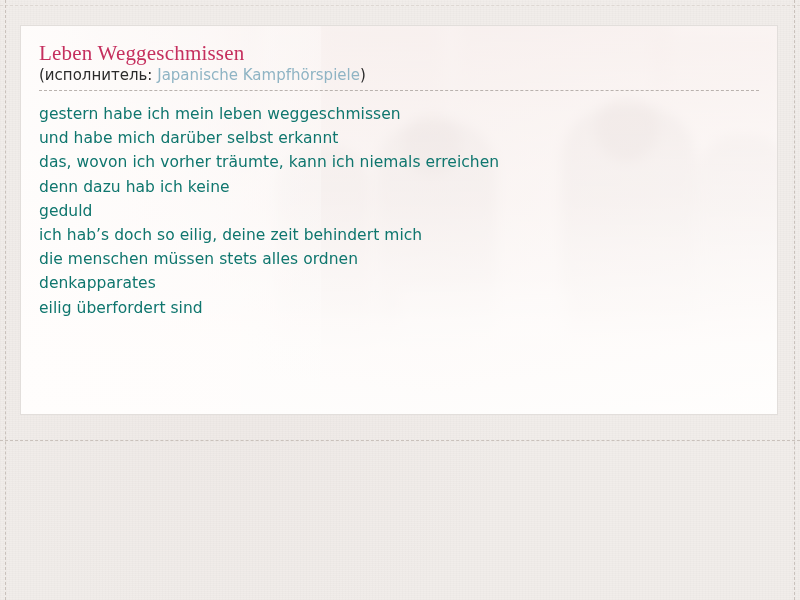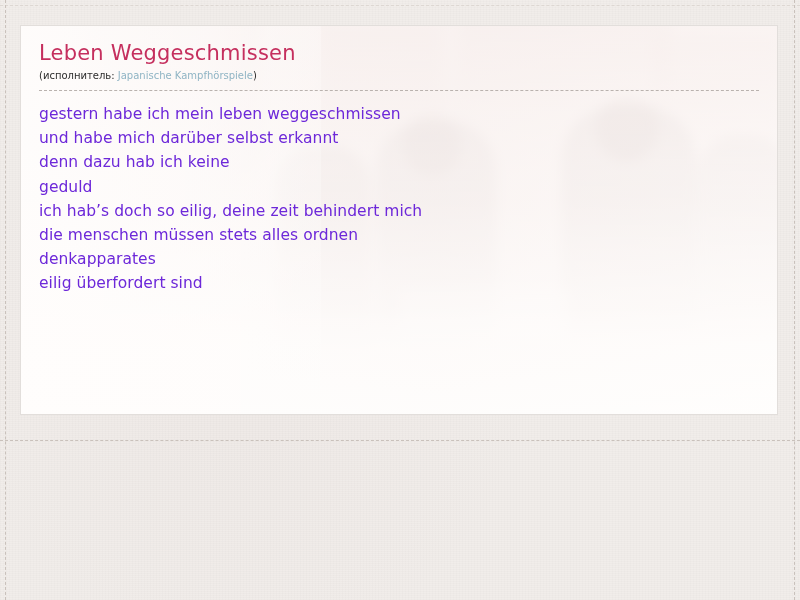--- a/index.html
+++ b/index.html
@@ -128,42 +128,43 @@
   }
 
   #song-title {
     margin: 0;
     font-size: 21px;
     font-weight: normal;
     letter-spacing: 0.2px;
     color: #c52f5e;
     line-height: 26px;
     white-space: nowrap;
+    font-family: Liberation Serif, serif;
   }
 
   #artist-line {
     margin: 0;
     padding-bottom: 5px;
-    font-size: 10px;
+    font-size: 15px;
     color: #2b2b2b;
     line-height: 19px;
     border-bottom: 1px dashed #b9b2ae;
     white-space: nowrap;
   }
   #artist-link {
     color: #8fb4c4;
     text-decoration: none;
   }
 
   #lyrics-body {
     margin: 0;
     padding-top: 11px;
     font-size: 15.5px;
     line-height: 24.2px;
-    color: #6d28d9;
+    color: #0f766e;
     letter-spacing: 0.05px;
   }
   .lyric-line {
     white-space: nowrap;
   }
 </style>
 </head>
 <body>
 
 <div id="page-texture"></div>
@@ -198,20 +199,21 @@
 
     <h1 id="song-title">Leben Weggeschmissen</h1>
 
     <p id="artist-line">
       <span>(исполнитель: </span><a id="artist-link" href="#">Japanische Kampfhörspiele</a><span>)</span>
     </p>
 
     <div id="lyrics-body">
         <div class="lyric-line">gestern habe ich mein leben weggeschmissen</div>
         <div class="lyric-line">und habe mich darüber selbst erkannt</div>
+        <div class="lyric-line">das, wovon ich vorher träumte, kann ich niemals erreichen</div>
         <div class="lyric-line">denn dazu hab ich keine</div>
         <div class="lyric-line">geduld</div>
         <div class="lyric-line">ich hab’s doch so eilig, deine zeit behindert mich</div>
         <div class="lyric-line">die menschen müssen stets alles ordnen</div>
         <div class="lyric-line">denkapparates</div>
         <div class="lyric-line">eilig überfordert sind</div>
       </div>
 
   </div>
 </div>

